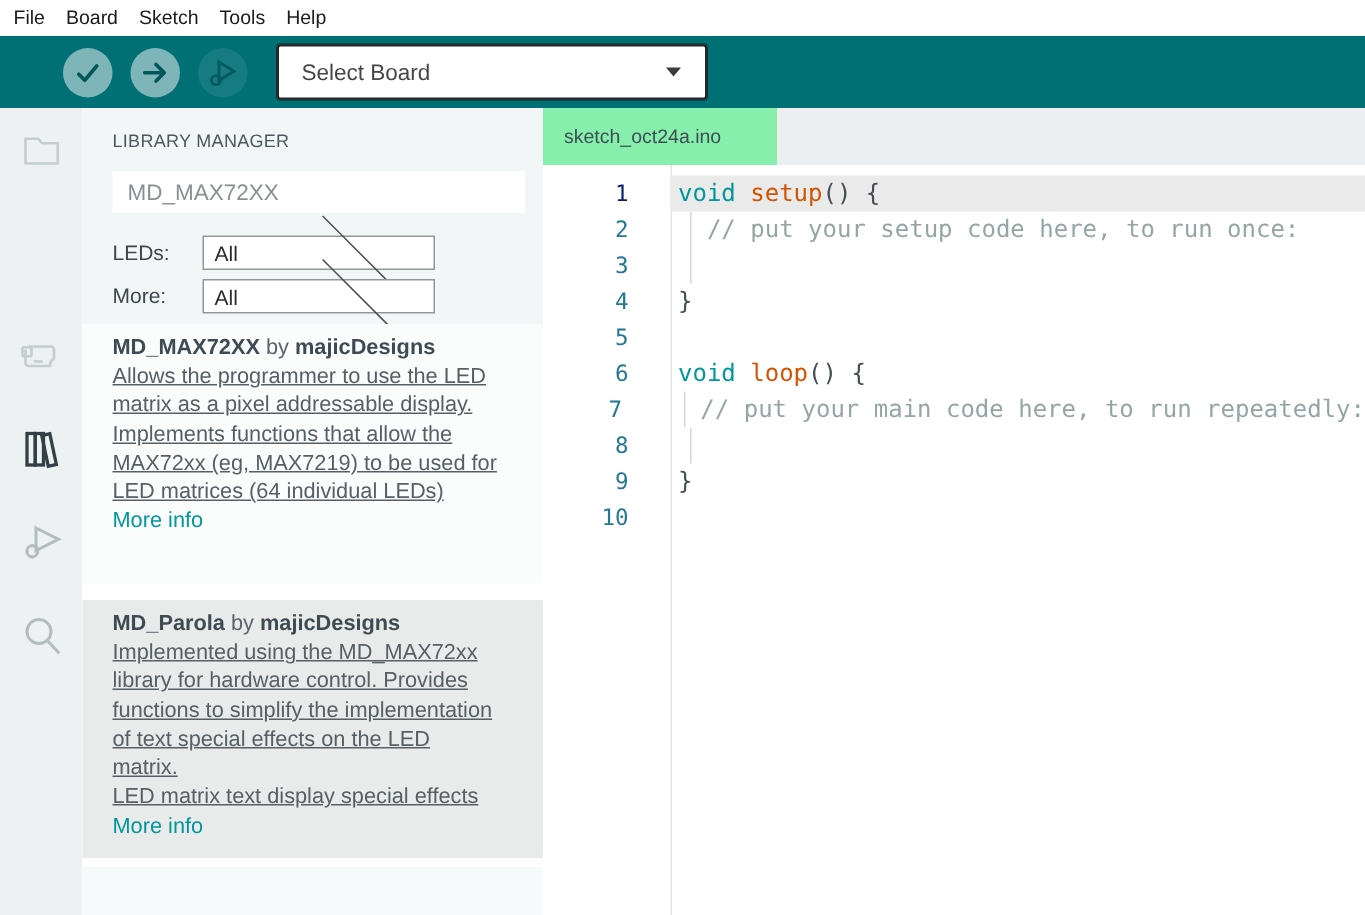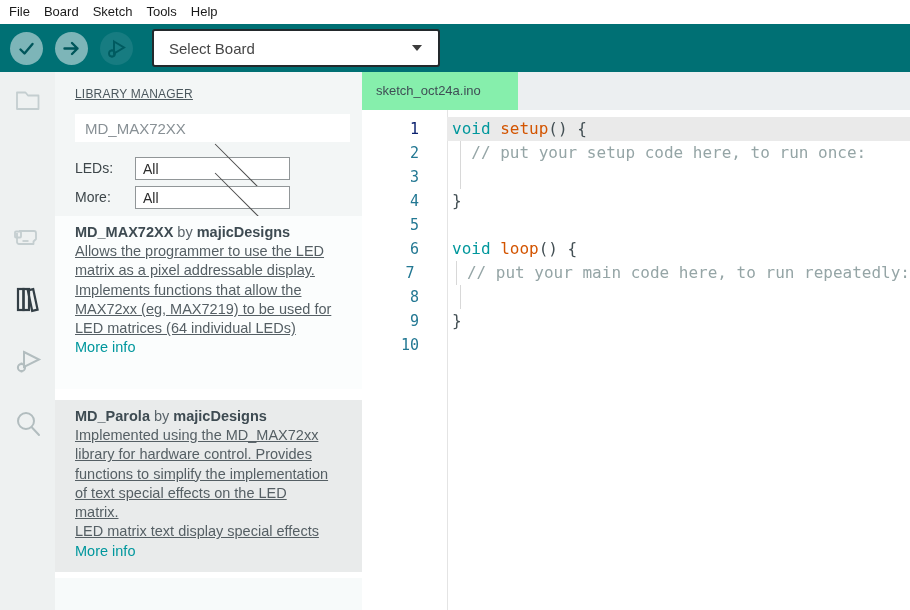--- a/index.html
+++ b/index.html
@@ -7,21 +7,21 @@
   body { font-family:"Liberation Sans", sans-serif; background:#fff; overflow:hidden; }
   #app { position:relative; width:910px; height:610px; background:#fff; }
 
   
   .menubar { position:absolute; left:0; top:0; width:910px; height:24px; background:#fff;
              display:flex; align-items:center; padding-left:2px; }
   .menu-item { font-size:13px; color:#1a1a1a; padding:0 7px; line-height:24px; cursor:default; }
 
   
   .toolbar { position:absolute; left:0; top:24px; width:910px; height:48px; background:#007074;
-             display:flex; align-items:center; }
+             display:flex; align-items:center;padding-left:32px; }
   .tb-btn { width:33px; height:33px; border-radius:50%; background:#7db5b8; flex:0 0 auto;
             display:flex; align-items:center; justify-content:center; }
   .tb-btn.first { margin-left:10px; }
   .tb-btn + .tb-btn { margin-left:12px; }
   .tb-btn.disabled { background:#177c81; }
   .tb-btn svg { display:block; }
 
   .board-select { margin-left:19px; width:288px; height:38px; background:#fff;
                   border:2px solid #23292c; border-radius:3px; display:flex; align-items:center; }
   .board-select-label { font-size:15px; color:#464646; padding-left:15px; flex:1; }
@@ -32,21 +32,21 @@
   .content { position:absolute; left:0; top:72px; width:910px; height:538px; }
 
   
   .activitybar { position:absolute; left:0; top:0; width:55px; height:538px; background:#eef1f1; }
   .act-item { position:absolute; left:0; width:55px; height:34px; display:flex; justify-content:center; }
   .act-item svg { display:block; }
 
   
   .panel { position:absolute; left:55px; top:0; width:307px; height:538px; background:#fff; }
   .panel-top { position:absolute; left:0; top:0; width:307px; height:144px; background:#f3f6f6; }
-  .panel-title { position:absolute; left:20px; top:15px; font-size:12px; color:#4c585e; letter-spacing:0.2px;text-decoration:underline; }
+  .panel-title { position:absolute; left:20px; top:15px; font-size:12px; color:#4c585e; letter-spacing:0.2px; }
   .lib-search { position:absolute; left:20px; top:42px; width:275px; height:28px; background:#fff;
                 border:none; outline:none; font-family:"Liberation Sans",sans-serif;
                 font-size:15px; color:#889095; padding:0 10px; }
   .filter-label { position:absolute; left:20px; font-size:14px; color:#3d464a; }
   .filter-select { position:absolute; left:80px; width:155px; height:23px; background:#fff;
                    border:1px solid #919698; display:flex; align-items:center; }
   .filter-select span { flex:1; font-size:14px; color:#2b2b2b; padding-left:7px; }
   .sel-caret { width:8px; height:8px; border-right:1.6px solid #4c4c4c; border-bottom:1.6px solid #4c4c4c;
                transform:rotate(45deg); margin:-3px 10px 0 0; }
 

